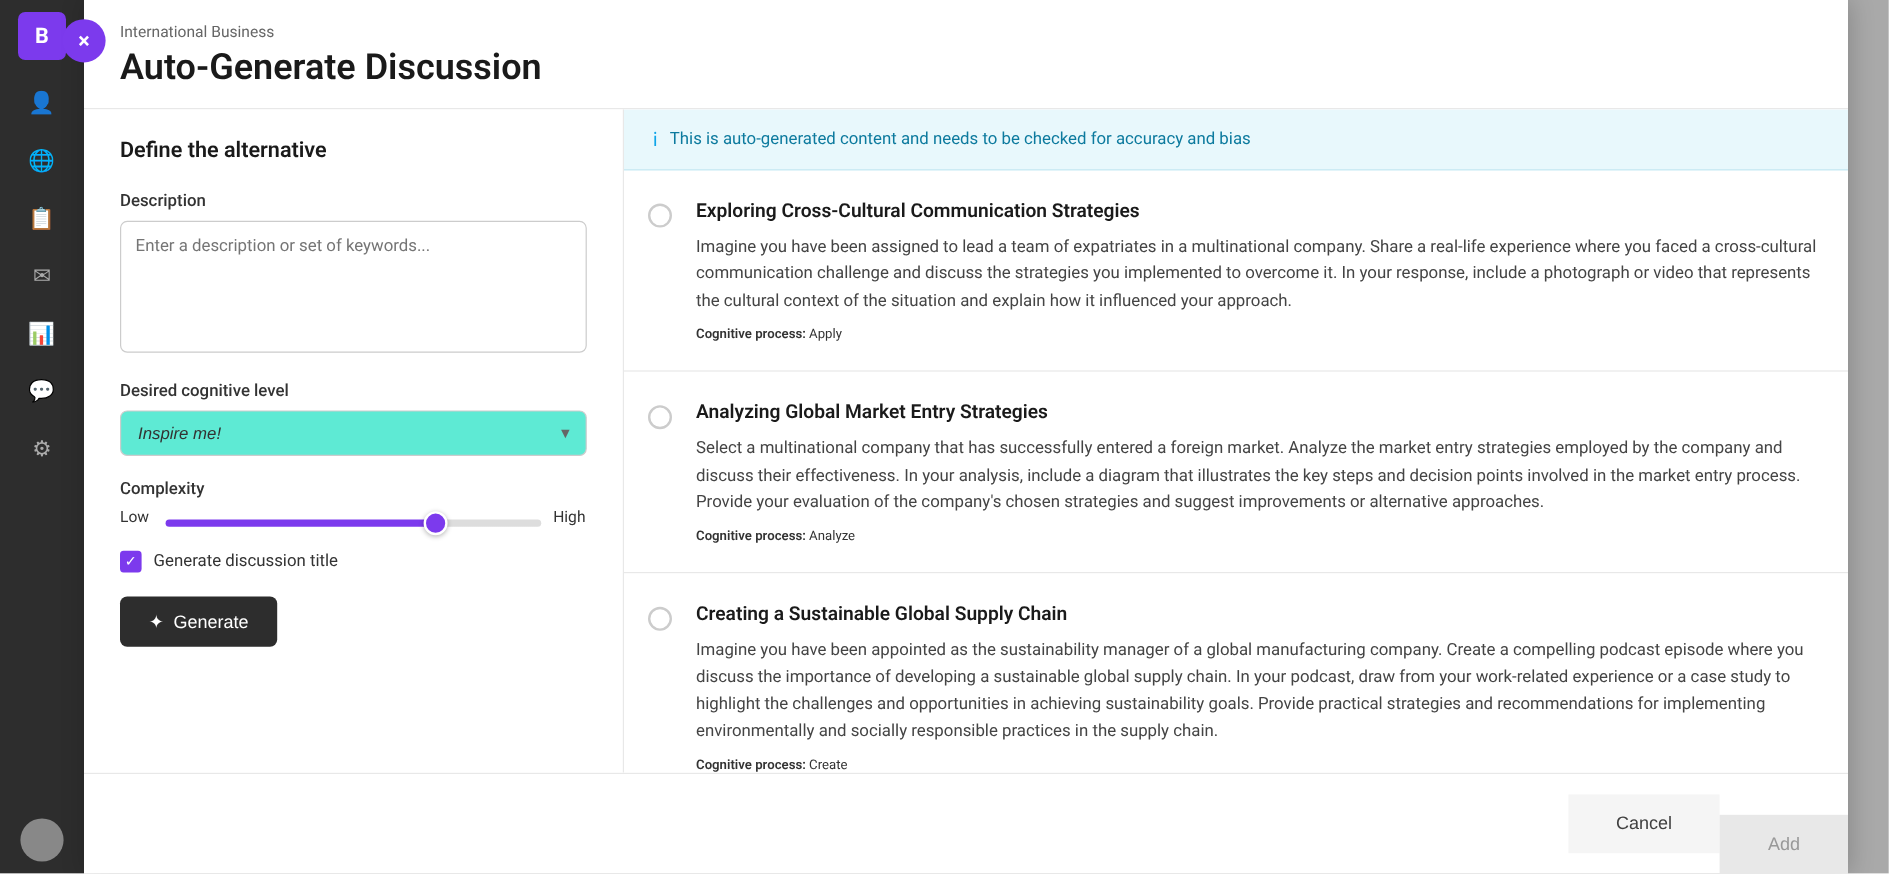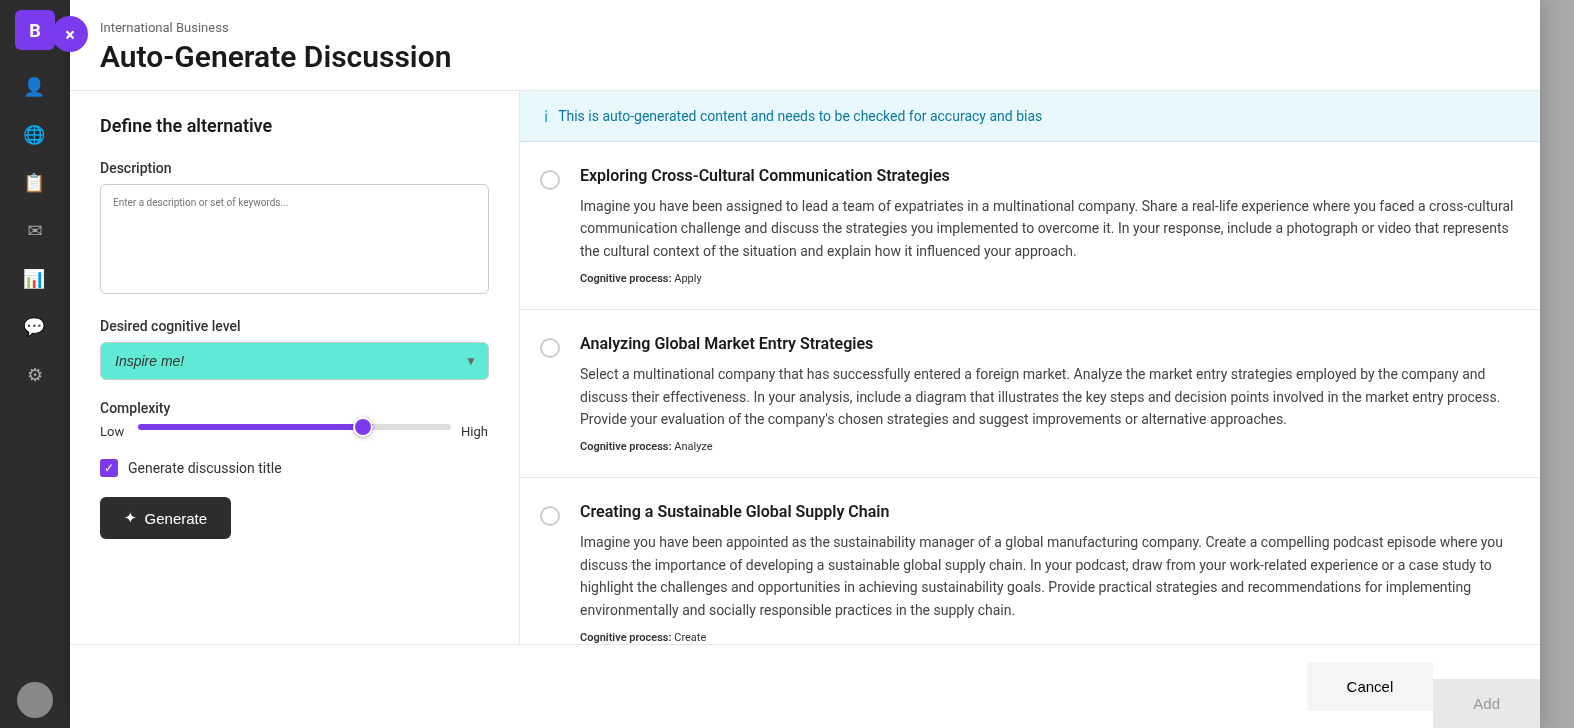--- a/index.html
+++ b/index.html
@@ -157,21 +157,21 @@
       color: #333;
       font-weight: 500;
       margin-bottom: 8px;
     }
     .description-textarea {
       width: 100%;
       height: 110px;
       border: 1px solid #ccc;
       border-radius: 6px;
       padding: 12px;
-      font-size: 10px;
+      font-size: 14px;
       color: #999;
       resize: none;
       font-family: inherit;
       outline: none;
     }
 
     
     .select-wrapper {
       position: relative;
     }
@@ -195,21 +195,21 @@
       transform: translateY(-50%);
       color: #666;
       pointer-events: none;
       font-size: 12px;
     }
 
     
     .complexity-section {}
     .complexity-row {
       display: flex;
-      align-items: flex-start;
+      align-items: flex-end;
       gap: 10px;
       margin-top: 8px;
     }
     .complexity-label-low {
       font-size: 13px;
       color: #333;
       min-width: 28px;
     }
     .complexity-label-high {
       font-size: 13px;
@@ -363,21 +363,21 @@
       flex-shrink: 0;
       background: white;
     }
     .footer-btn {
       padding: 16px 40px;
       font-size: 15px;
       font-weight: 500;
       cursor: pointer;
       border: none;
       background: #f5f5f5;
-      color: #000000;
+      color: #404040;
     }
     .footer-btn-add {
       background: #e8e8e8;
       color: #999;
       margin-top: 34px;
     }
   </style>
 </head>
 <body>
 

